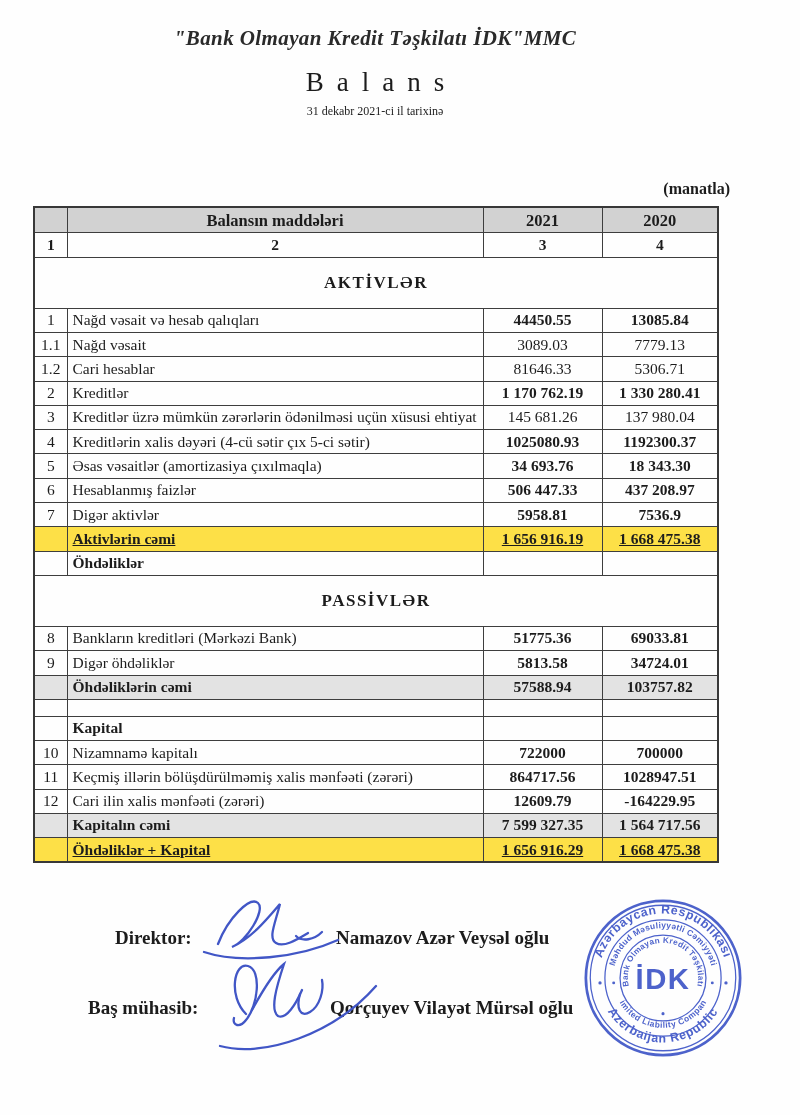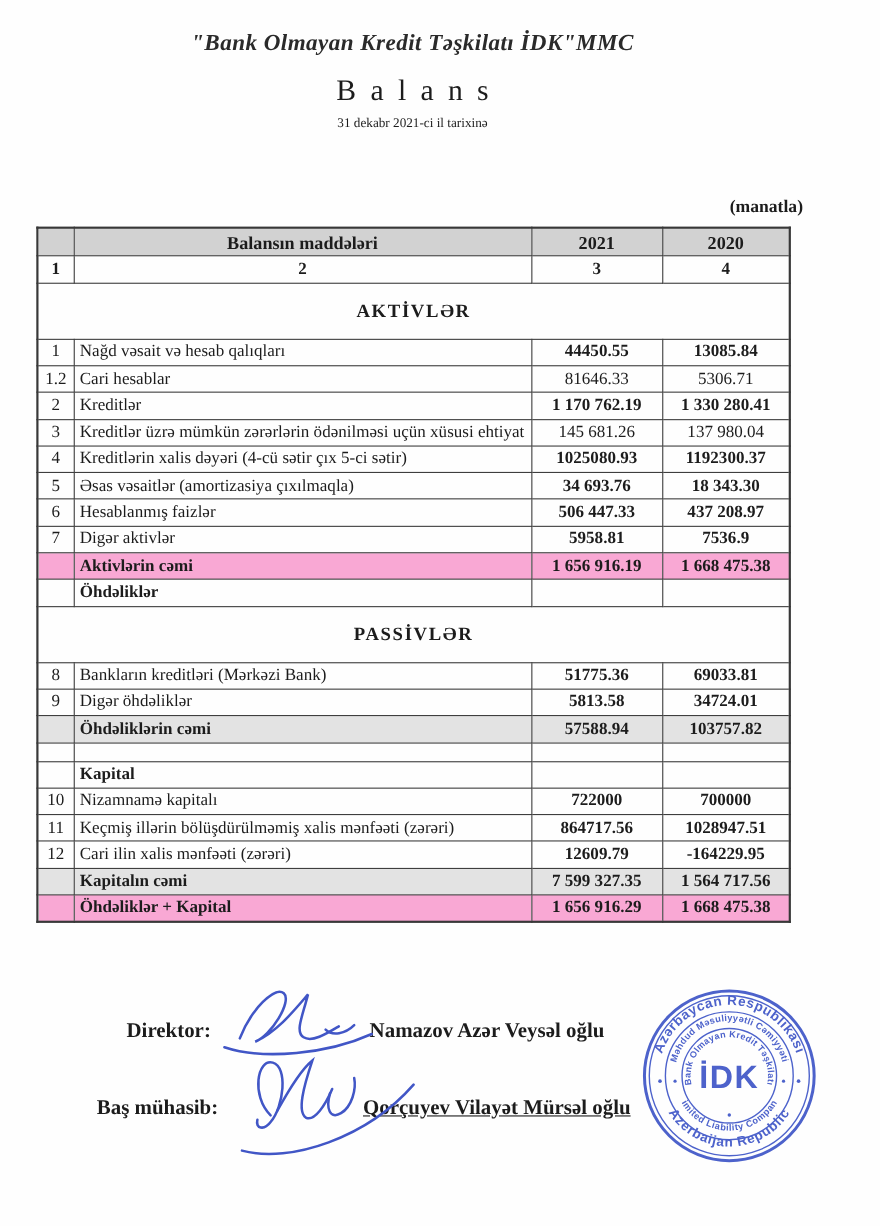--- a/index.html
+++ b/index.html
@@ -20,21 +20,21 @@
 
   
   table.bal { position:absolute; left:33px; top:206px; width:684px;
               border-collapse:collapse; table-layout:fixed; border:2.5px solid #383838; }
   .bal td { border:1.6px solid #3e3e3e; font-size:15.5px; line-height:1.18;
             padding:2.5px 5px; height:21px; vertical-align:middle; overflow:hidden; }
   .bal .b { font-weight:bold; }
   .bal .center { text-align:center; }
   .bal td.section { font-size:17px; font-weight:bold; text-align:center; letter-spacing:1.5px; padding:15px; }
   tr.shH > td { background:#d2d2d2; }
-  tr.shD > td { background:#f9a8d4; }
+  tr.shD > td { background:#fde047;text-decoration:underline; }
   tr.shL > td { background:#e3e3e3; }
   .bal td.hdr { font-size:16.5px; }
   .bal tr.spacerrow td { height:17px; }
 
   
   .sigline { position:absolute; font-size:19px; font-weight:bold; white-space:nowrap; }
   .siglabel { font-weight:bold; }
   svg.sig { position:absolute; overflow:visible; }
 
   
@@ -79,20 +79,26 @@
         <tr>
           <td class="section" colspan="4">AKTİVLƏR</td>
         </tr>
         <tr>
           <td class="center">1</td>
           <td>Nağd vəsait və hesab qalıqları</td>
           <td class="center b">44450.55</td>
           <td class="center b">13085.84</td>
         </tr>
         <tr>
+          <td class="center">1.1</td>
+          <td>Nağd vəsait</td>
+          <td class="center">3089.03</td>
+          <td class="center">7779.13</td>
+        </tr>
+        <tr>
           <td class="center">1.2</td>
           <td>Cari hesablar</td>
           <td class="center">81646.33</td>
           <td class="center">5306.71</td>
         </tr>
         <tr>
           <td class="center">2</td>
           <td>Kreditlər</td>
           <td class="center b">1 170 762.19</td>
           <td class="center b">1 330 280.41</td>
@@ -206,21 +212,21 @@
   </table>
 
   <div class="sigline" style="left:115px; top:927px;">
     <span class="siglabel">Direktor:</span>
   </div>
   <div class="sigline" style="left:336px; top:927px;">Namazov Azər Veysəl oğlu</div>
 
   <div class="sigline" style="left:88px; top:997px;">
     <span class="siglabel">Baş mühasib:</span>
   </div>
-  <div class="sigline" style="left:330px; top:997px;text-decoration:underline;">Qorçuyev Vilayət Mürsəl oğlu</div>
+  <div class="sigline" style="left:330px; top:997px;">Qorçuyev Vilayət Mürsəl oğlu</div>
 
   <svg class="sig" style="left:198px; top:890px;" width="150" height="80" viewBox="0 0 150 80">
     <g fill="none" stroke="#4156c6" stroke-width="2.3" stroke-linecap="round">
       <path d="M20,54 C30,28 52,6 60,13 C68,20 48,52 34,57 C54,48 70,28 82,14 C77,34 70,48 78,53 C86,58 100,49 110,43"></path>
       <path d="M98,46 C104,52 116,50 124,42"></path>
       <path d="M6,62 C42,74 100,68 140,50"></path>
     </g>
   </svg>
 
   <svg class="sig" style="left:212px; top:950px;" width="175" height="110" viewBox="0 0 175 110">

